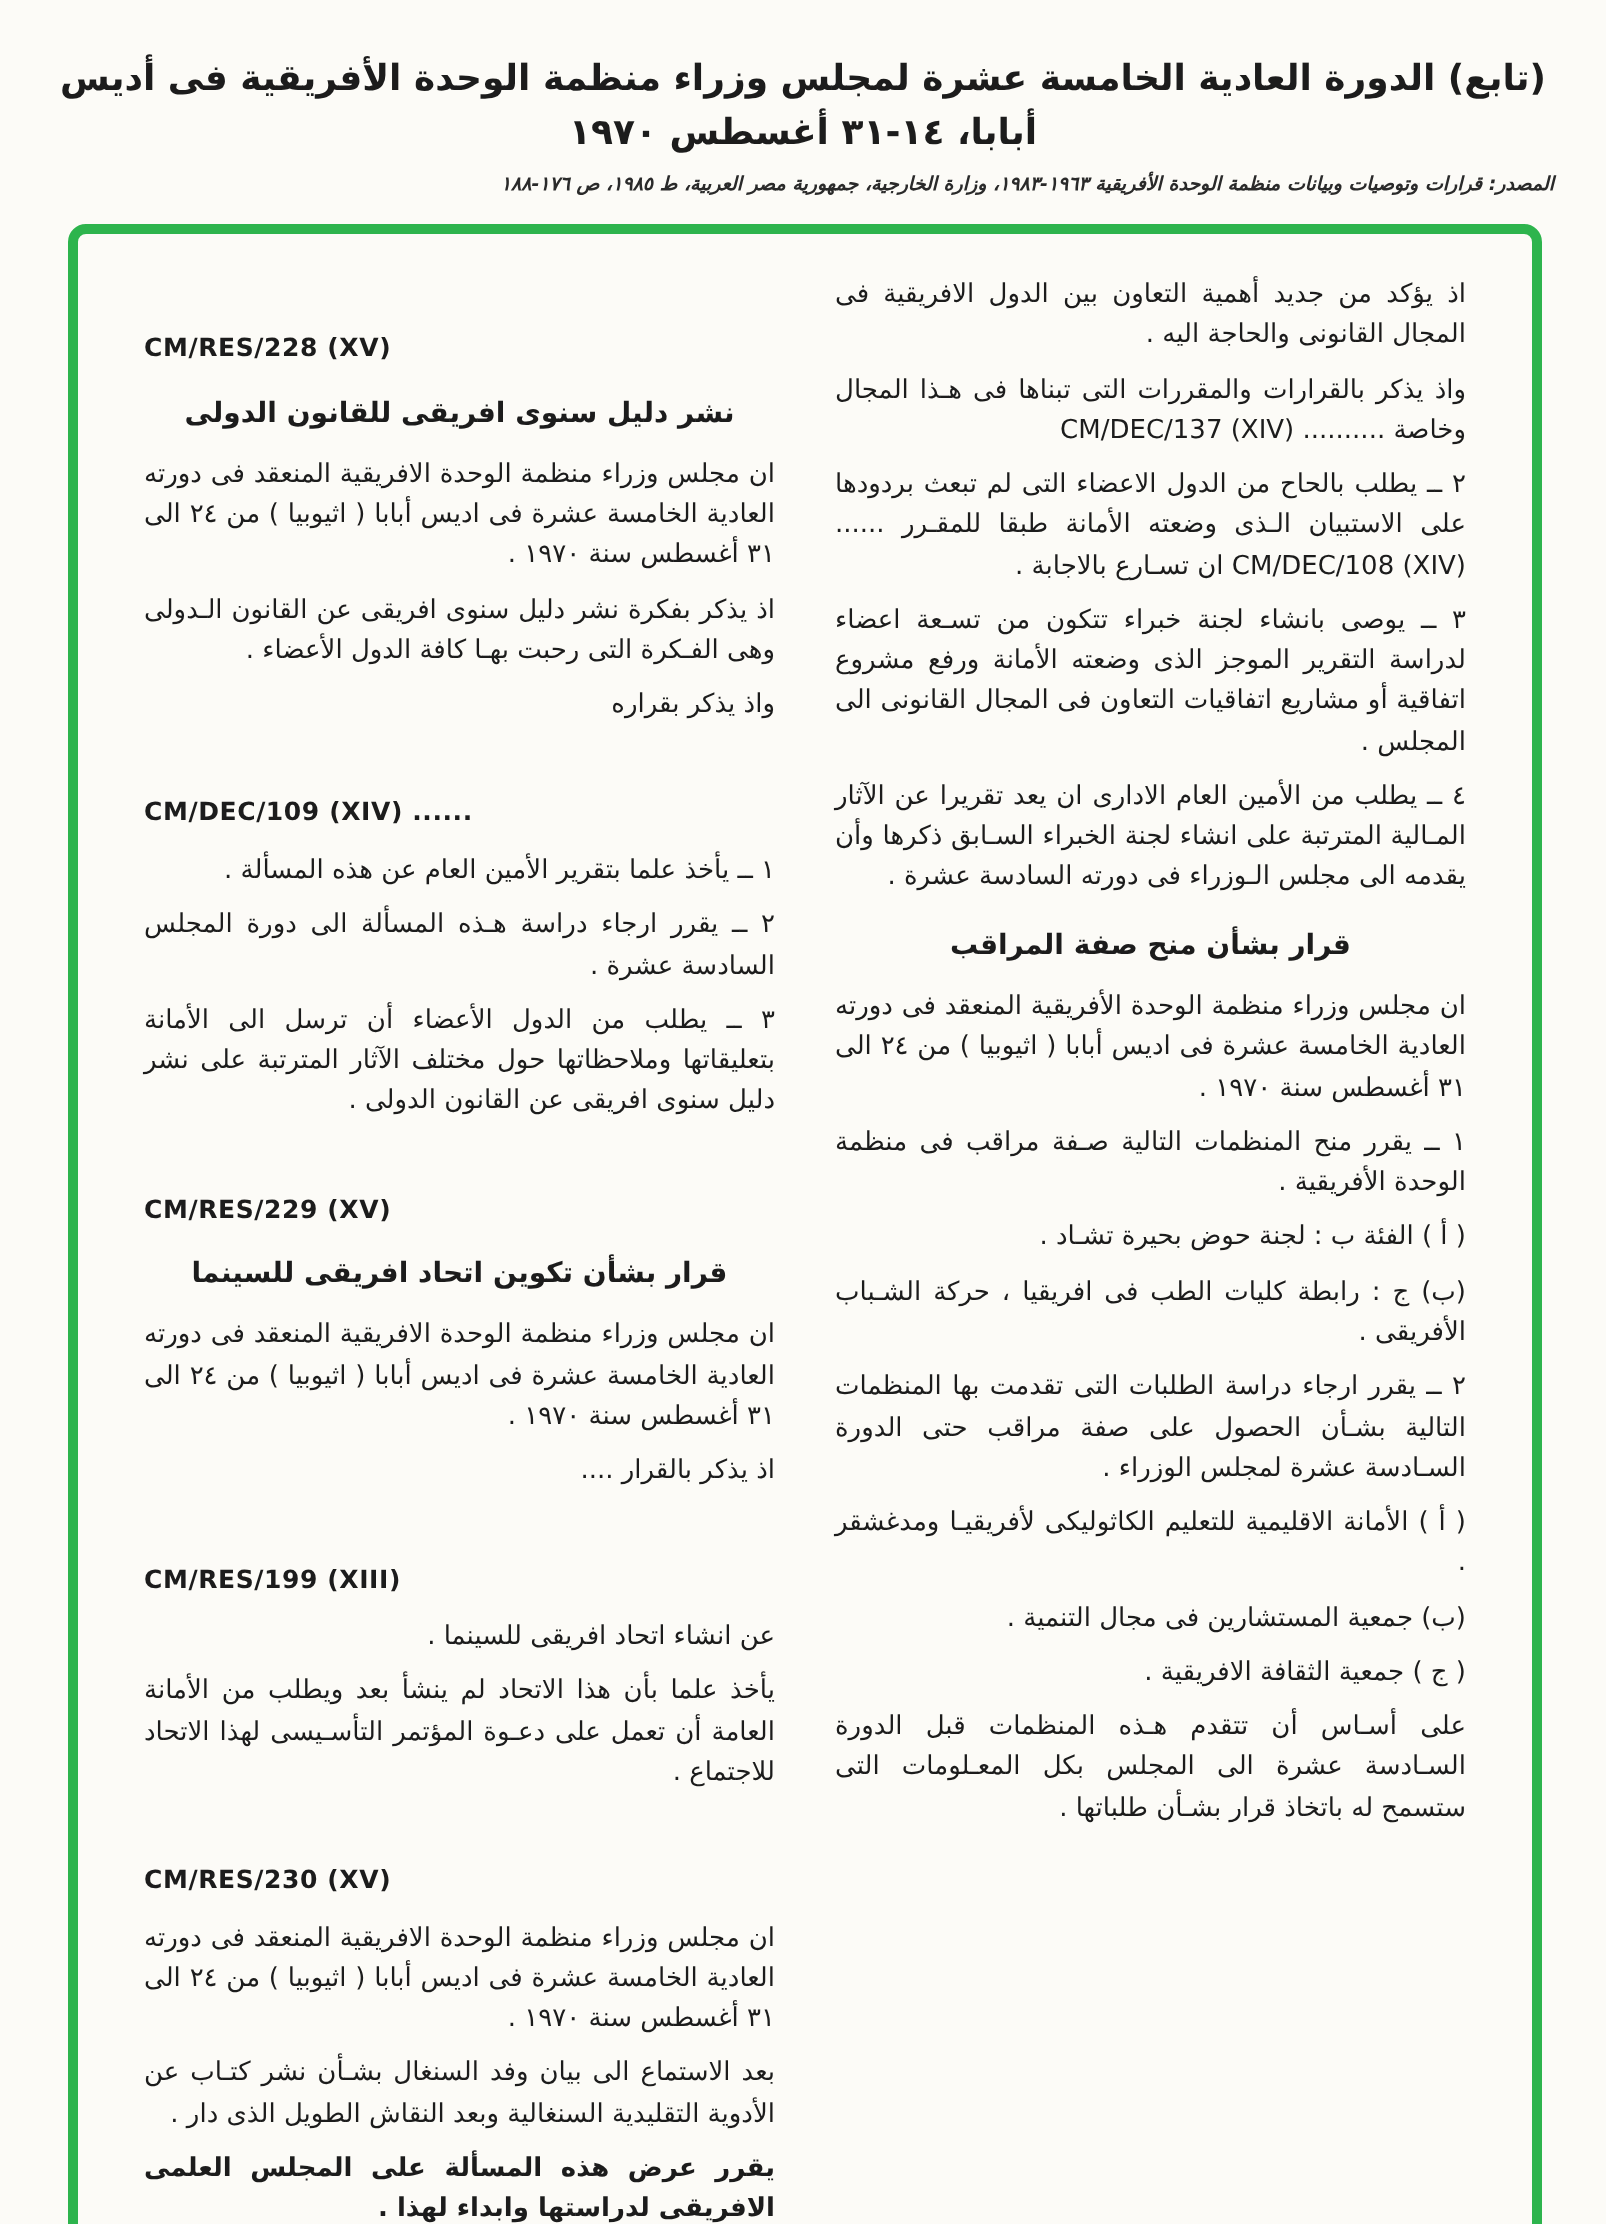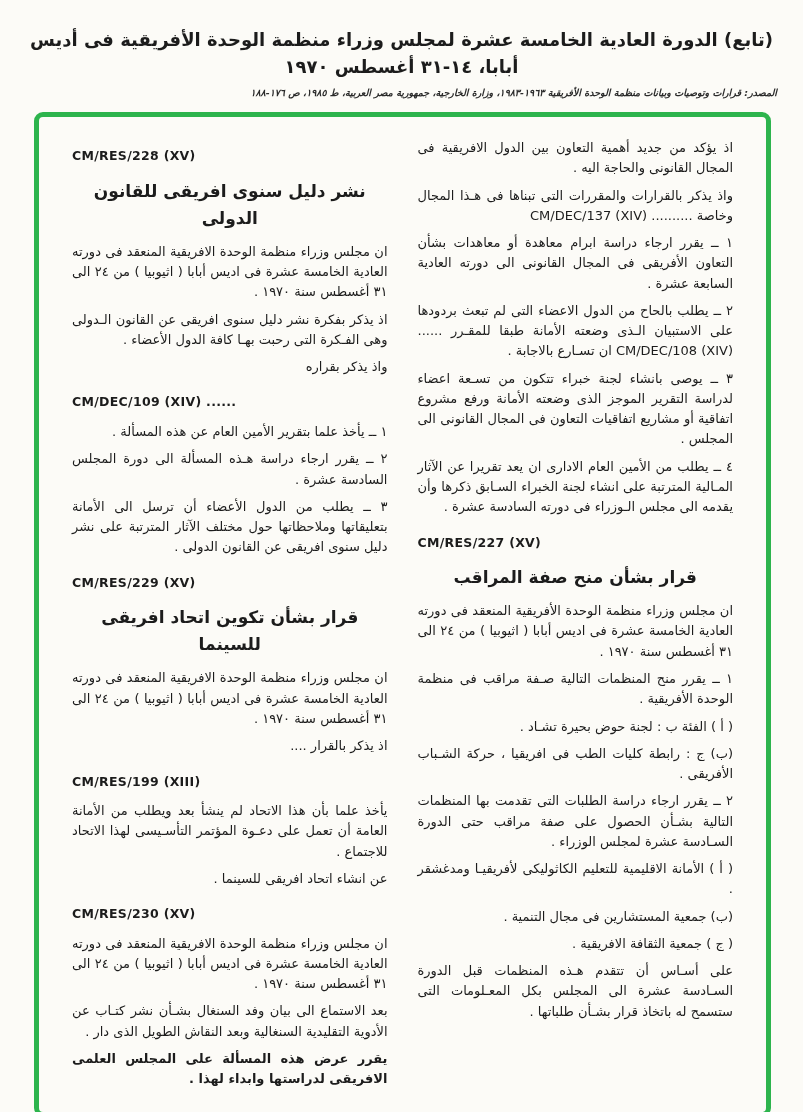--- a/index.html
+++ b/index.html
@@ -54,29 +54,29 @@
     direction: rtl;
     text-align: justify;
   }
   .para-bold { font-weight: bold; }
   .code {
     direction: ltr;
     text-align: left;
     font-weight: bold;
     font-size: 12.5px;
     letter-spacing: 0.3px;
-    margin: 15px 0 10px;
+    margin: 33px 0 10px;
   }
   .heading {
     direction: rtl;
     text-align: center;
     font-weight: bold;
     white-space: pre-line;
     margin: 12px 6px 10px;
-    font-size: 17px;
+    font-size: 14px;
     line-height: 1.6;
   }
   .doc-footer {
     text-align: center;
     margin-top: 16px;
     font-size: 13px;
     font-weight: bold;
   }
 </style>
 </head>
@@ -87,25 +87,23 @@
   <header class="doc-header">
     <div class="h1">(تابع) الدورة العادية الخامسة عشرة لمجلس وزراء منظمة الوحدة الأفريقية فى أديس أبابا، ١٤-٣١ أغسطس ١٩٧٠</div>
     <div class="h2">المصدر: قرارات وتوصيات وبيانات منظمة الوحدة الأفريقية ١٩٦٣-١٩٨٣، وزارة الخارجية، جمهورية مصر العربية، ط ١٩٨٥، ص ١٧٦-١٨٨</div>
   </header>
 
   <div class="frame" style="border-color: rgb(45, 180, 77);">
     <div class="cols">
       <div class="col" id="col-right">
           <div class="block para">اذ يؤكد من جديد أهمية التعاون بين الدول الافريقية فى المجال القانونى والحاجة اليه .</div>
           <div class="block para">واذ يذكر بالقرارات والمقررات التى تبناها فى هـذا المجال وخاصة .......... ‎CM/DEC/137 (XIV)‎</div>
-          <div class="block item">١ ــ يقرر ارجاء دراسة ابرام معاهدة أو معاهدات بشأن التعاون الأفريقى فى المجال القانونى الى دورته العادية السابعة عشرة .</div>
           <div class="block item">٢ ــ يطلب بالحاح من الدول الاعضاء التى لم تبعث بردودها على الاستبيان الـذى وضعته الأمانة طبقا للمقـرر ...... ‎CM/DEC/108 (XIV)‎ ان تسـارع بالاجابة .</div>
           <div class="block item">٣ ــ يوصى بانشاء لجنة خبراء تتكون من تسـعة اعضاء لدراسة التقرير الموجز الذى وضعته الأمانة ورفع مشروع اتفاقية أو مشاريع اتفاقيات التعاون فى المجال القانونى الى المجلس .</div>
           <div class="block item">٤ ــ يطلب من الأمين العام الادارى ان يعد تقريرا عن الآثار المـالية المترتبة على انشاء لجنة الخبراء السـابق ذكرها وأن يقدمه الى مجلس الـوزراء فى دورته السادسة عشرة .</div>
-          <div class="block code">CM/RES/227 (XV)</div>
           <div class="block heading">قرار بشأن منح صفة المراقب</div>
           <div class="block para">ان مجلس وزراء منظمة الوحدة الأفريقية المنعقد فى دورته العادية الخامسة عشرة فى اديس أبابا ( اثيوبيا ) من ٢٤ الى ٣١ أغسطس سنة ١٩٧٠ .</div>
           <div class="block item">١ ــ يقرر منح المنظمات التالية صـفة مراقب فى منظمة الوحدة الأفريقية .</div>
           <div class="block item">( أ ) الفئة ب : لجنة حوض بحيرة تشـاد .</div>
           <div class="block item">(ب) ج : رابطة كليات الطب فى افريقيا ، حركة الشـباب الأفريقى .</div>
           <div class="block item">٢ ــ يقرر ارجاء دراسة الطلبات التى تقدمت بها المنظمات التالية بشـأن الحصول على صفة مراقب حتى الدورة السـادسة عشرة لمجلس الوزراء .</div>
           <div class="block item">( أ ) الأمانة الاقليمية للتعليم الكاثوليكى لأفريقيـا ومدغشقر .</div>
           <div class="block item">(ب) جمعية المستشارين فى مجال التنمية .</div>
           <div class="block item">( ج ) جمعية الثقافة الافريقية .</div>
           <div class="block para">على أسـاس أن تتقدم هـذه المنظمات قبل الدورة السـادسة عشرة الى المجلس بكل المعـلومات التى ستسمح له باتخاذ قرار بشـأن طلباتها .</div>
@@ -118,22 +116,22 @@
           <div class="block para">واذ يذكر بقراره</div>
           <div class="block code">CM/DEC/109 (XIV) ......</div>
           <div class="block item">١ ــ يأخذ علما بتقرير الأمين العام عن هذه المسألة .</div>
           <div class="block item">٢ ــ يقرر ارجاء دراسة هـذه المسألة الى دورة المجلس السادسة عشرة .</div>
           <div class="block item">٣ ــ يطلب من الدول الأعضاء أن ترسل الى الأمانة بتعليقاتها وملاحظاتها حول مختلف الآثار المترتبة على نشر دليل سنوى افريقى عن القانون الدولى .</div>
           <div class="block code">CM/RES/229 (XV)</div>
           <div class="block heading">قرار بشأن تكوين اتحاد افريقى للسينما</div>
           <div class="block para">ان مجلس وزراء منظمة الوحدة الافريقية المنعقد فى دورته العادية الخامسة عشرة فى اديس أبابا ( اثيوبيا ) من ٢٤ الى ٣١ أغسطس سنة ١٩٧٠ .</div>
           <div class="block para">اذ يذكر بالقرار ....</div>
           <div class="block code">CM/RES/199 (XIII)</div>
+          <div class="block para">عن انشاء اتحاد افريقى للسينما .</div>
           <div class="block para">يأخذ علما بأن هذا الاتحاد لم ينشأ بعد ويطلب من الأمانة العامة أن تعمل على دعـوة المؤتمر التأسـيسى لهذا الاتحاد للاجتماع .</div>
-          <div class="block para">عن انشاء اتحاد افريقى للسينما .</div>
           <div class="block code">CM/RES/230 (XV)</div>
           <div class="block para">ان مجلس وزراء منظمة الوحدة الافريقية المنعقد فى دورته العادية الخامسة عشرة فى اديس أبابا ( اثيوبيا ) من ٢٤ الى ٣١ أغسطس سنة ١٩٧٠ .</div>
           <div class="block para">بعد الاستماع الى بيان وفد السنغال بشـأن نشر كتـاب عن الأدوية التقليدية السنغالية وبعد النقاش الطويل الذى دار .</div>
           <div class="block para-bold">يقرر عرض هذه المسألة على المجلس العلمى الافريقى لدراستها وابداء لهذا .</div>
         </div>
     </div>
   </div>
 
   <footer class="doc-footer">
     <span>٧</span>

